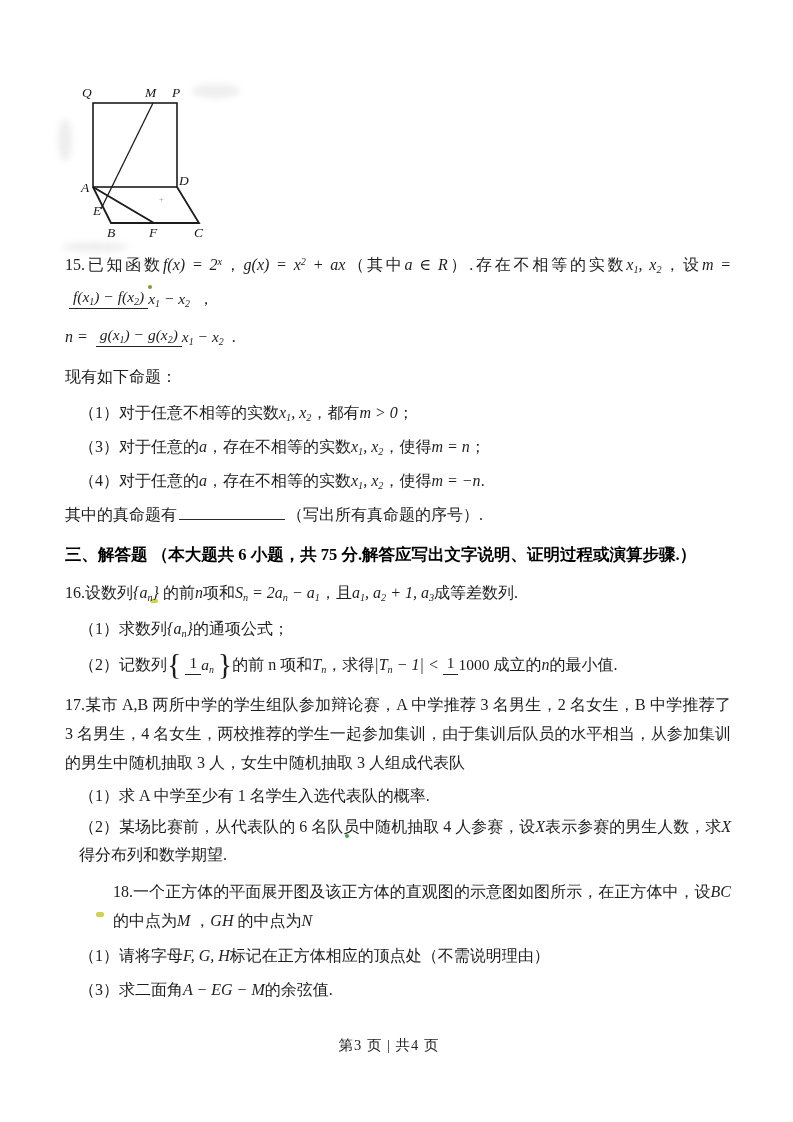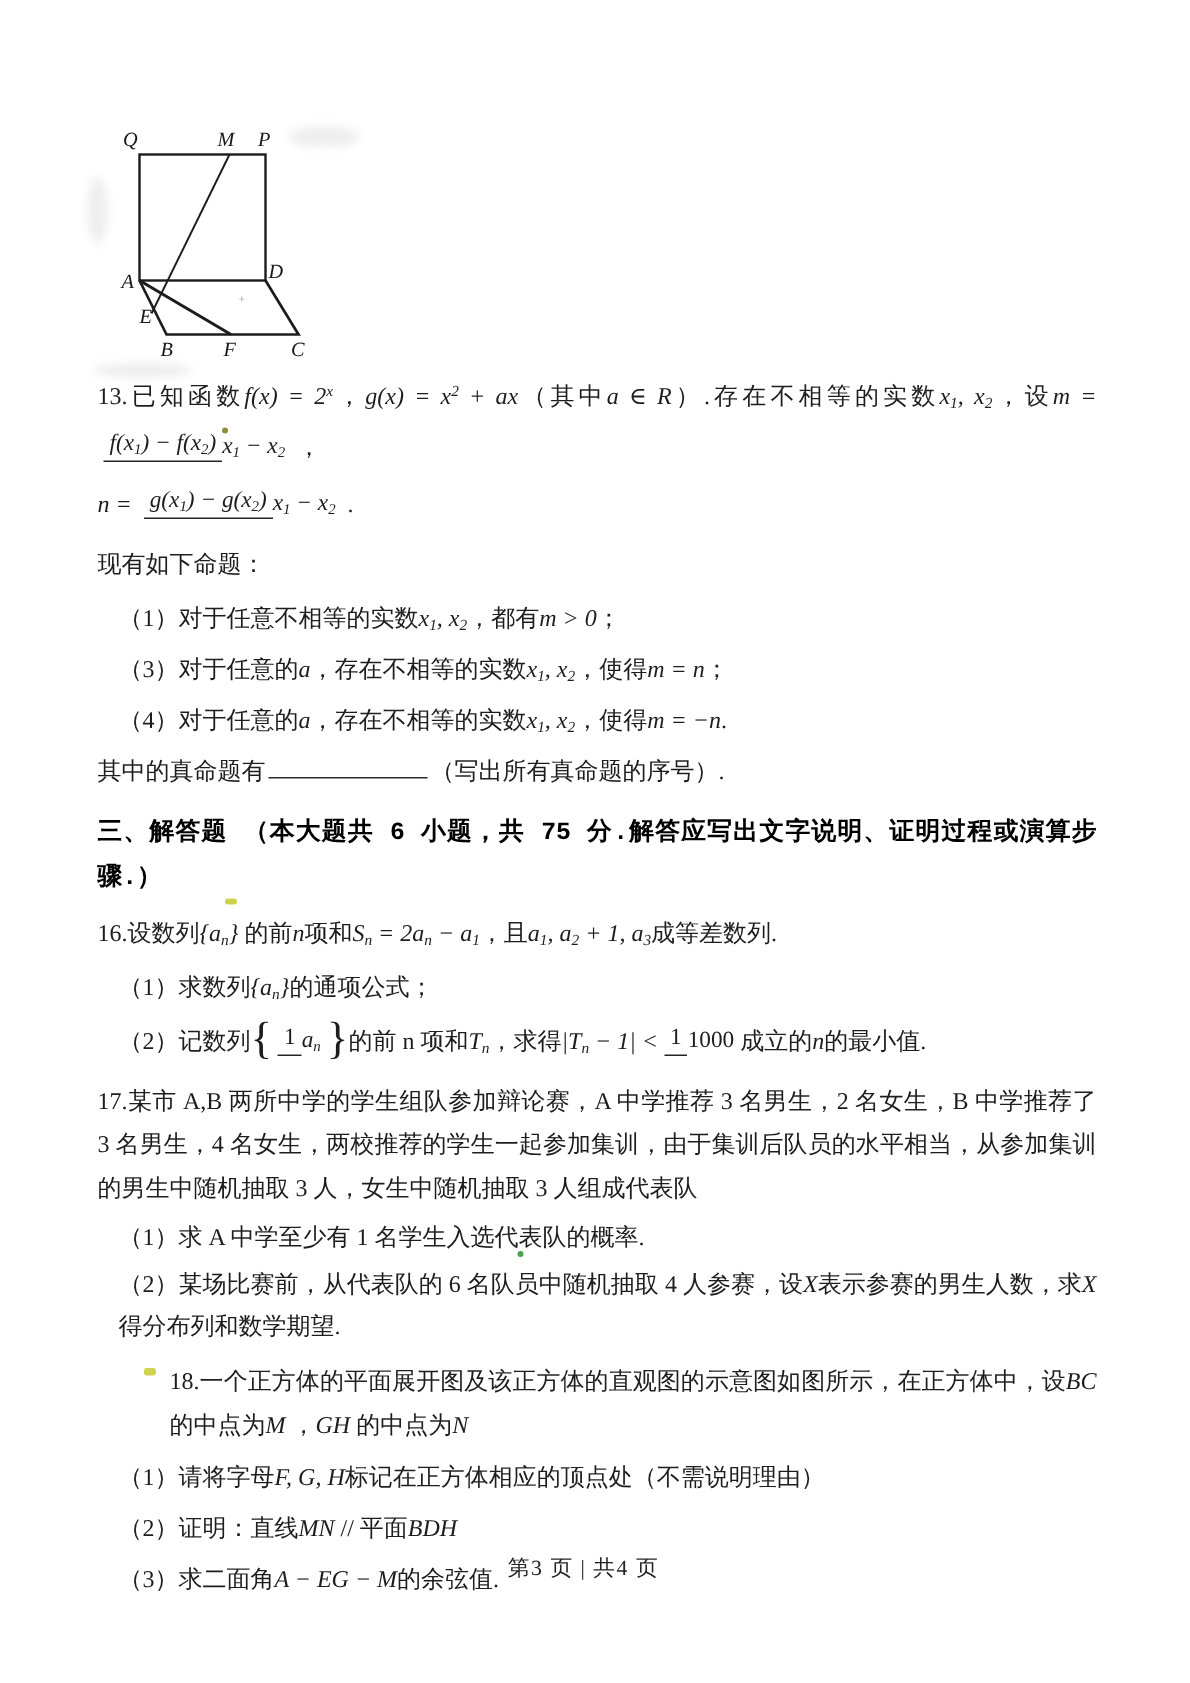--- a/index.html
+++ b/index.html
@@ -16,21 +16,21 @@
   sup{vertical-align:0.5em;}
   .frac{
     display:inline-flex;align-items:center;
     vertical-align:middle;margin:0 4px;line-height:1.2;font-size:15.5px;
     transform:translateY(-2px);
   }
   .frac .num{border-bottom:1.4px solid #242424;padding:0 4px 1px;white-space:nowrap;}
   .frac .den{padding-top:1px;white-space:nowrap;}
   .bigbrace{font-size:30px;font-weight:400;vertical-align:middle;line-height:0;transform:translateY(-2px);display:inline-block;}
   .indent{padding-left:14px;}
-  .heading{font-weight:bold;color:#000;font-size:16.5px;margin-top:10px;line-height:30px;font-family:Liberation Mono, monospace;}
+  .heading{font-weight:bold;color:#000;font-size:16.5px;margin-top:10px;line-height:30px;}
   .blank{display:inline-block;width:106px;border-bottom:1.3px solid #2a2a2a;height:14px;margin:0 2px;}
   .fig{margin:0 0 4px 14px;display:block;}
   .fig text{font-style:italic;font-size:13.5px;fill:#171717;font-family:"Liberation Serif","DejaVu Serif",serif;}
   .footer{position:absolute;top:1036px;left:0;width:778px;text-align:center;font-size:14.5px;color:#222;letter-spacing:1px;}
   .smudge{position:absolute;background:rgba(90,90,90,0.10);filter:blur(3px);border-radius:50%;}
   .mark{position:absolute;border-radius:50%;}
   .m-olive{background:#8f9038;}
   .m-green{background:#4aa34a;}
   .m-yellow{background:#cfd24e;border-radius:2px;filter:blur(0.5px);}
   .mt2{margin-top:2px;}.mt4{margin-top:4px;}.mt6{margin-top:6px;}.mt8{margin-top:8px;}
@@ -66,21 +66,21 @@
     <text x="93" y="13">P</text>
     <text x="2" y="108">A</text>
     <text x="100" y="101">D</text>
     <text x="14" y="131">E</text>
     <text x="28" y="153">B</text>
     <text x="70" y="153">F</text>
     <text x="115" y="153">C</text>
   </svg>
 
   <p class="fracline">
-    <span><span>13.已知函数</span><span class="mi">f(x) = 2</span><sup class="mi">x</sup><span>，</span><span class="mi">g(x) = x</span><sup class="mi">2</sup><span class="mi"> + ax</span><span>（其中</span><span class="mi">a ∈ R</span><span>）.存在不相等的实数</span><span class="mi">x</span><sub class="mi">1</sub><span class="mi">, x</span><sub class="mi">2</sub><span>，设</span><span class="mi">m =</span></span>
+    <span><span>15.已知函数</span><span class="mi">f(x) = 2</span><sup class="mi">x</sup><span>，</span><span class="mi">g(x) = x</span><sup class="mi">2</sup><span class="mi"> + ax</span><span>（其中</span><span class="mi">a ∈ R</span><span>）.存在不相等的实数</span><span class="mi">x</span><sub class="mi">1</sub><span class="mi">, x</span><sub class="mi">2</sub><span>，设</span><span class="mi">m =</span></span>
     <span class="frac">
       <span class="num"><span class="mi">f(x</span><sub class="mi">1</sub><span class="mi">) − f(x</span><sub class="mi">2</sub><span class="mi">)</span></span>
       <span class="den"><span class="mi">x</span><sub class="mi">1</sub><span class="mi"> − x</span><sub class="mi">2</sub></span>
     </span>
     <span><span>，</span></span>
   </p>
   <p class="fracline mt4">
     <span><span class="mi">n =</span></span>
     <span class="frac">
       <span class="num"><span class="mi">g(x</span><sub class="mi">1</sub><span class="mi">) − g(x</span><sub class="mi">2</sub><span class="mi">)</span></span>
@@ -109,18 +109,17 @@
         <span class="den"><span>1000</span></span>
       </span><span><span>成立的</span><span class="mi">n</span><span>的最小值.</span></span>
   </p>
 
   <p class="mt8" style="line-height:29px;"><span>17.某市 A,B 两所中学的学生组队参加辩论赛，A 中学推荐 3 名男生，2 名女生，B 中学推荐了 3 名男生，4 名女生，两校推荐的学生一起参加集训，由于集训后队员的水平相当，从参加集训的男生中随机抽取 3 人，女生中随机抽取 3 人组成代表队</span></p>
   <p class="mt4 indent"><span>（1）求 A 中学至少有 1 名学生入选代表队的概率.</span></p>
   <p class="mt2 indent" style="line-height:28px;"><span>（2）某场比赛前，从代表队的 6 名队员中随机抽取 4 人参赛，设</span><span class="mi">X</span><span>表示参赛的男生人数，求</span><span class="mi">X</span><span>得分布列和数学期望.</span></p>
 
   <p class="mt8" style="line-height:29px;margin-left:48px;"><span>18.一个正方体的平面展开图及该正方体的直观图的示意图如图所示，在正方体中，设</span><span class="mi">BC</span><span>的中点为</span><span class="mi">M</span><span> ，</span><span class="mi">GH</span><span> 的中点为</span><span class="mi">N</span></p>
   <p class="mt6 indent"><span>（1）请将字母</span><span class="mi">F, G, H</span><span>标记在正方体相应的顶点处（不需说明理由）</span></p>
-  <p class="mt4 indent"><span>（2）证明：直线</span><span class="mi">MN</span><span> // 平面</span><span class="mi">BDH</span></p>
   <p class="mt4 indent"><span>（3）求二面角</span><span class="mi">A − EG − M</span><span>的余弦值.</span></p>
 
 </div>
 
 <div class="footer">第3 页 | 共4 页</div>
 
 </body></html>

